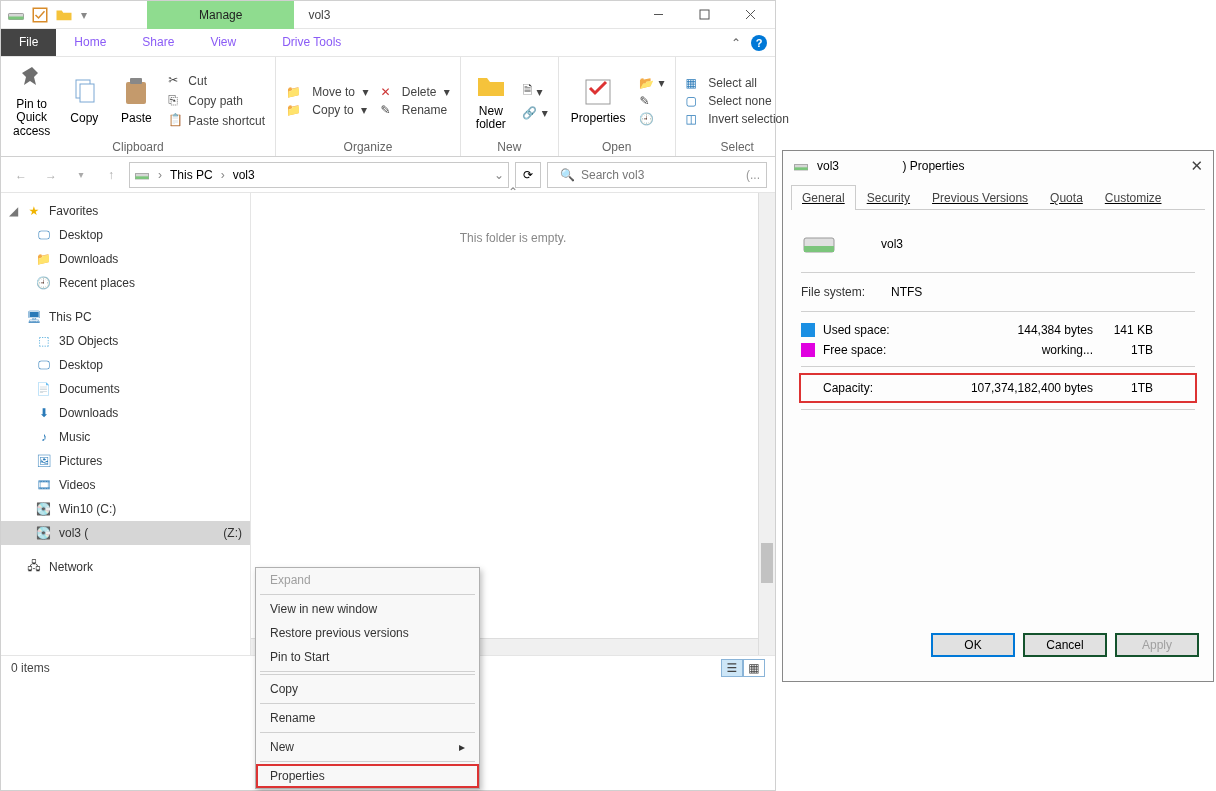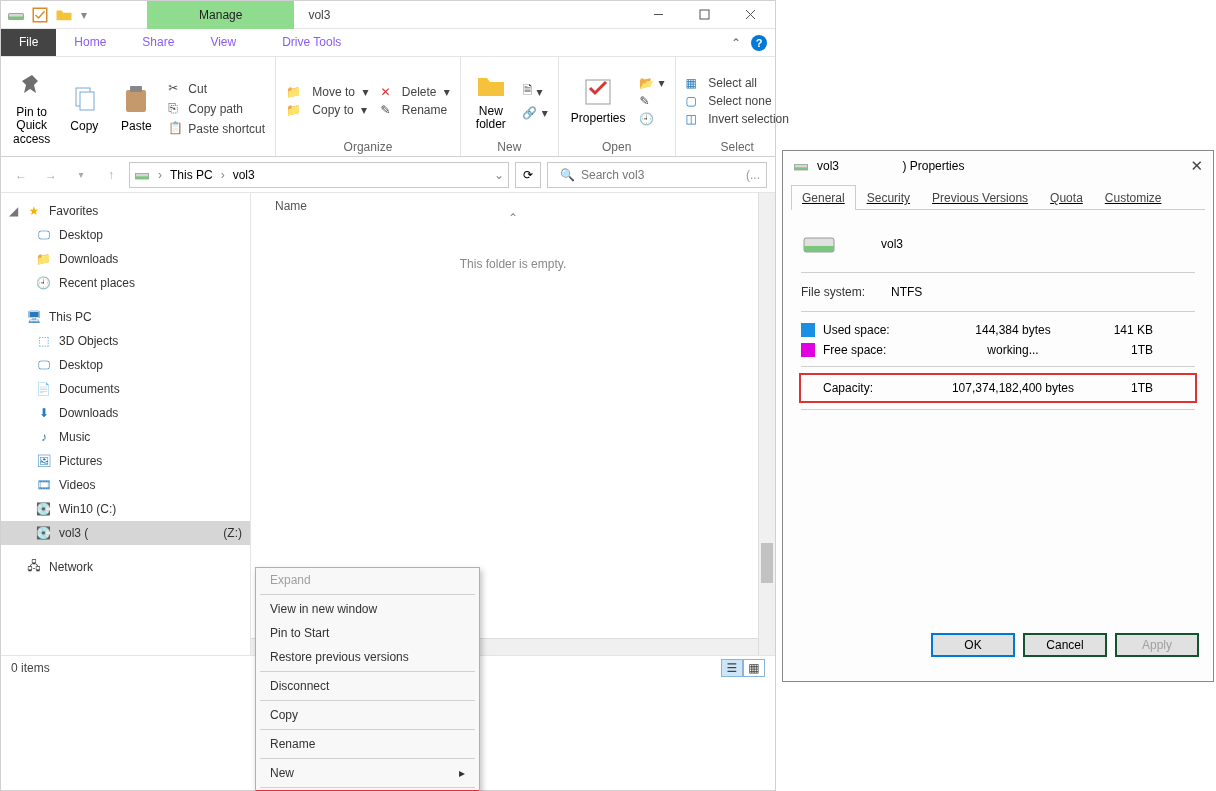--- a/index.html
+++ b/index.html
@@ -82,21 +82,21 @@
   .props-tab.active { border-color:#ccc; background:#fdfdfd;}
   .props-body { padding:14px 18px 10px;}
   .props-row { display:flex; align-items:center; padding:4px 0;}
   .props-row .lbl { width:90px; color:#333;}
   .props-hr { height:1px; background:#d0d0d0; margin:8px 0;}
   .space-row { display:flex; align-items:center; padding:3px 0;}
   .sq { width:14px; height:14px; margin-right:8px;}
   .sq.used { background:#1a8fe3;}
   .sq.free { background:#e000e0;}
   .col-a { width:110px;}
-  .col-b { width:160px; text-align:center;}
+  .col-b { width:160px; text-align:right;}
   .col-c { width:60px; text-align:right;}
   .cap-row { display:flex; align-items:center; padding:6px 0 6px 22px; outline:2px solid #d33; outline-offset:0;}
   .donut-wrap { text-align:center; margin:8px 0;}
   .donut { width:72px; height:72px; border-radius:50%; background:#c8c8c8; display:inline-block; position:relative;}
   .donut::after{ content:""; position:absolute; left:16px; top:16px; width:40px; height:40px; border-radius:50%; background:#fff;}
   .drive-lbl { text-align:center; margin-top:6px;}
   .props-btns { position:absolute; bottom:24px; right:14px; display:flex; gap:8px;}
   .btn { width:84px; height:24px; border:2px solid #14532d; background:#e1e1e1; display:flex; align-items:center; justify-content:center;}
   .btn.primary { border:2px solid #0078d7; background:#e1e1e1;}
   .btn.disabled { color:#a0a0a0;}
@@ -202,20 +202,21 @@
           <div class="small-row">
               <span class="ico" style="width:16px;height:16px">⎘</span>
               <span>Copy path</span>
             </div>
           <div class="small-row">
               <span class="ico" style="width:16px;height:16px">📋</span>
               <span>Paste shortcut</span>
             </div>
         </div>
       </div>
+      <div class="group-label">Clipboard</div>
     </div>
 
     <div class="group">
       <div class="group-body">
         <div class="small-col">
           <div class="small-row"><span>📁</span>&nbsp;<span>Move to</span>&nbsp;▾</div>
           <div class="small-row"><span>📁</span>&nbsp;<span>Copy to</span>&nbsp;▾</div>
         </div>
         <div class="small-col">
           <div class="small-row"><span style="color:#c33">✕</span>&nbsp;<span>Delete</span>&nbsp;▾</div>
@@ -383,21 +384,20 @@
           <span>(Z:)</span>
         </div>
       <div class="tree-spacer"></div>
       <div class="tree-item root">
           <span class="arrow"></span>
           <span class="ico">🖧</span>
           <span>Network</span>
         </div>
     </div>
     <div class="content">
-      <div class="col-header">Name</div>
       <div style="text-align:center;color:#888;margin-top:-8px">⌃</div>
       <div class="empty">This folder is empty.</div>
       <div class="vscroll">
           <div class="thumb"></div>
         </div>
       <div class="hscroll">
           <div class="thumb"></div>
         </div>
     </div>
   </div>
@@ -408,24 +408,23 @@
       <div class="active">☰</div>
       <div>▦</div>
     </div>
   </div>
 </div>
 
 <div class="ctx-menu">
   <div class="ctx-item disabled">Expand</div>
   <div class="ctx-sep"></div>
   <div class="ctx-item">View in new window</div>
+  <div class="ctx-item">Restore previous versions</div>
   <div class="ctx-item">Pin to Start</div>
-  <div class="ctx-item">Restore previous versions</div>
-  <div class="ctx-sep"></div>
-  <div class="ctx-item">Disconnect</div>
+  <div class="ctx-sep"></div>
   <div class="ctx-sep"></div>
   <div class="ctx-item">Copy</div>
   <div class="ctx-sep"></div>
   <div class="ctx-item">Rename</div>
   <div class="ctx-sep"></div>
   <div class="ctx-item">
       <span>New</span>
       <span>▸</span>
     </div>
   <div class="ctx-sep"></div>

